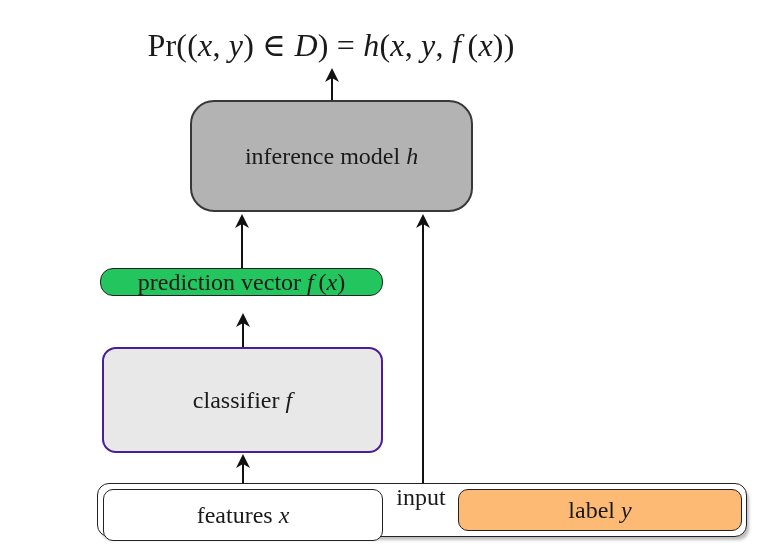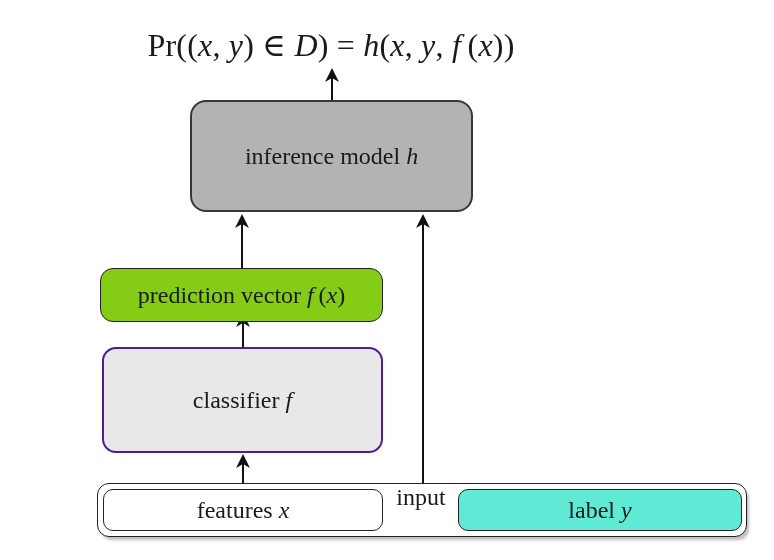--- a/index.html
+++ b/index.html
@@ -34,50 +34,50 @@
     align-items: center;
     justify-content: center;
     box-sizing: border-box;
     font-size: 24px;
     white-space: nowrap;
   }
   .box-inference {
     left: 190px; top: 100px; width: 283px; height: 112px;
     background: #b3b3b3;
     border: 2px solid #383838;
-    border-radius: 16px;
+    border-radius: 24px;
   }
   .box-prediction {
-    left: 100px; top: 268px; width: 283px; height: 54px;
-    background: #84cc16;
+    left: 100px; top: 268px; width: 283px; height: 28px;
+    background: #22c55e;
     border: 1.5px solid #222222;
     border-radius: 13px;
   }
   .box-classifier {
     left: 102px; top: 347px; width: 281px; height: 106px;
     background: #e8e8e8;
     border: 2px solid #4c1d95;
     border-radius: 14px;
   }
   .box-input-container {
     left: 97px; top: 483px; width: 650px; height: 54px;
     background: #ffffff;
     border: 1.5px solid #222222;
     border-radius: 12px;
     box-shadow: 3px 4px 3px -1px rgba(110,110,110,0.45);
   }
   .box-features {
-    left: 103px; top: 489px; width: 280px; height: 42px;
+    left: 103px; top: 489px; width: 280px; height: 52px;
     background: #ffffff;
     border: 1.5px solid #222222;
     border-radius: 10px;
   }
   .box-label-y {
     left: 458px; top: 489px; width: 284px; height: 42px;
-    background: #5eead4;
+    background: #fdba74;
     border: 1.5px solid #222222;
     border-radius: 10px;
   }
   .input-word {
     position: absolute;
     left: 384px; top: 470px; width: 74px; height: 54px;
     display: flex; align-items: center; justify-content: center;
     font-size: 24px;
   }
   .it { font-style: italic; }

